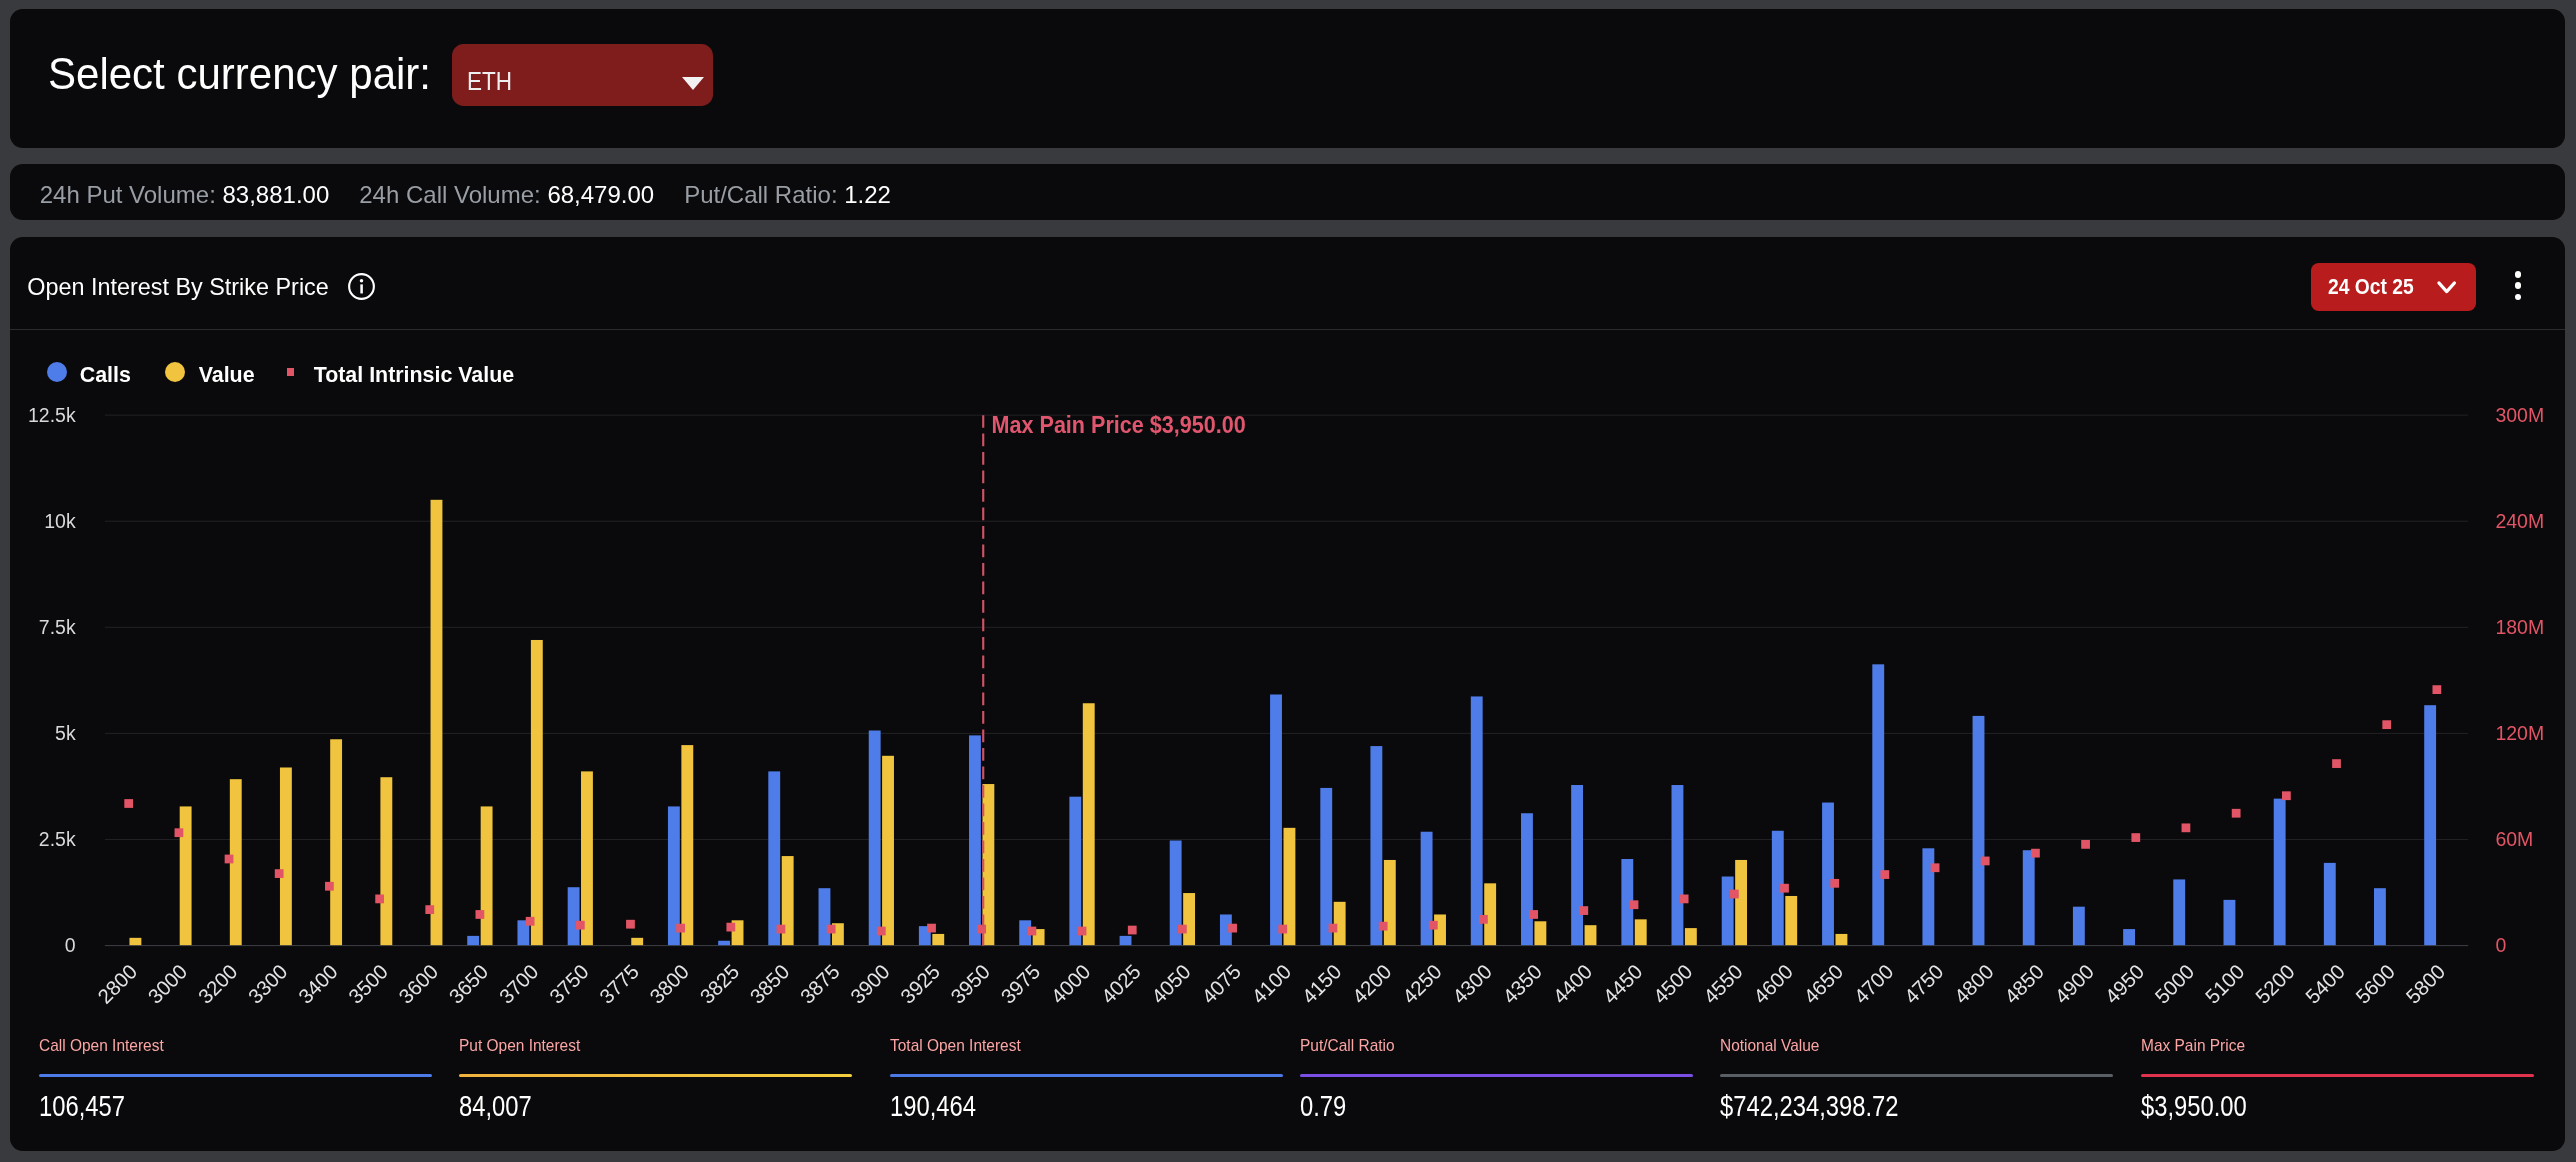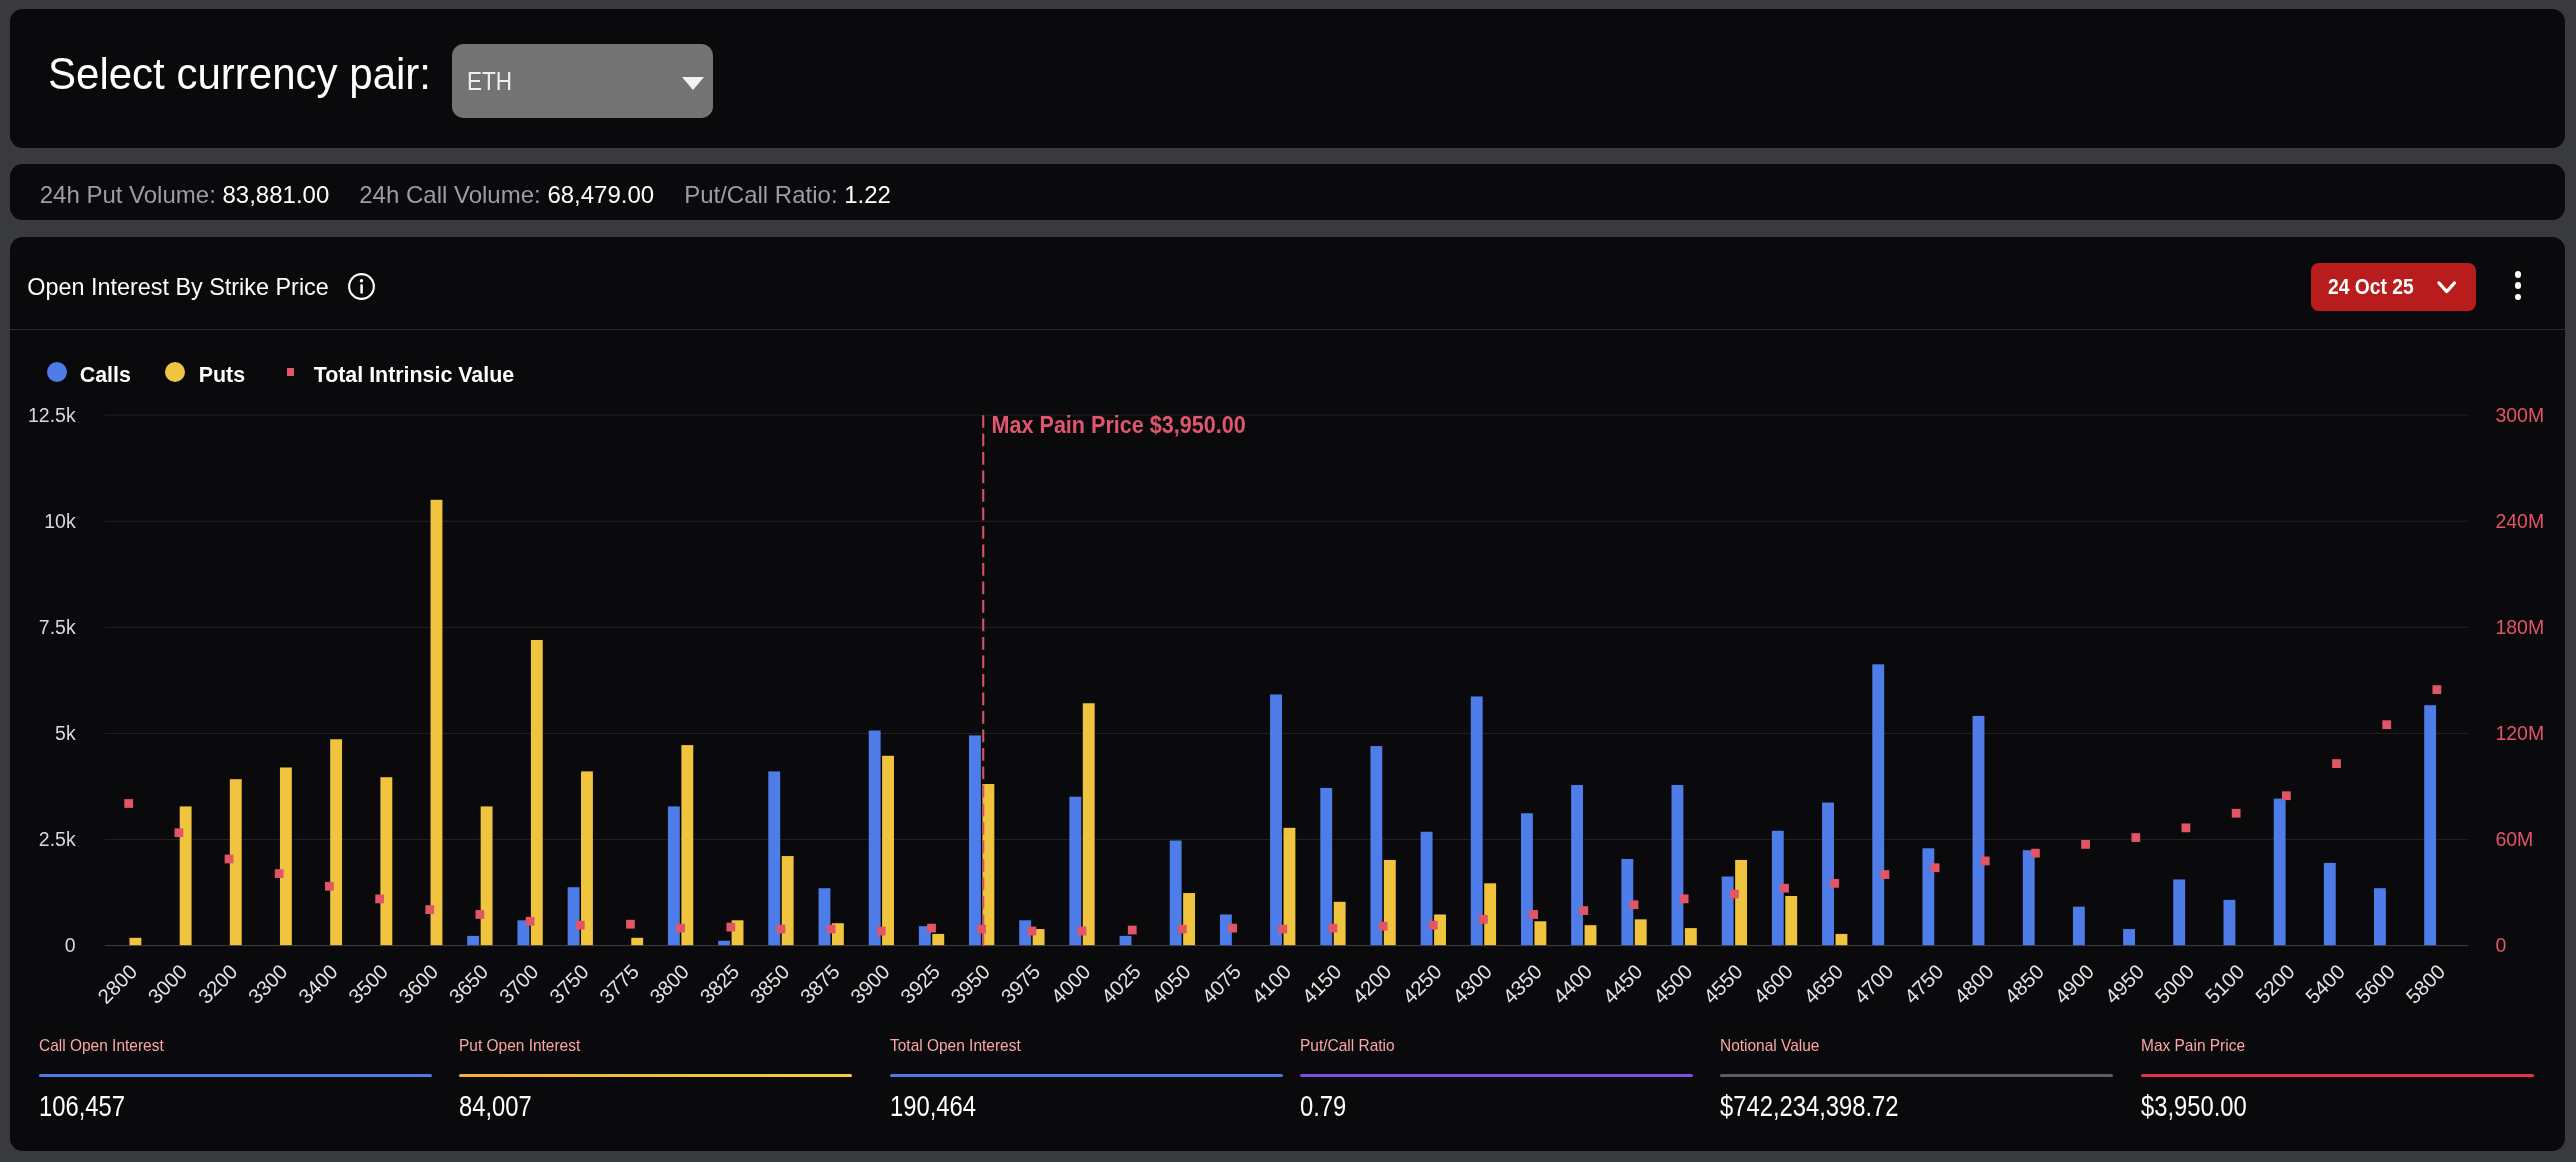--- a/index.html
+++ b/index.html
@@ -1,20 +1,20 @@
 <!DOCTYPE html>
 <html><head><meta charset="utf-8">
 <style>
 * { margin:0; padding:0; box-sizing:border-box; }
 html,body { width:2576px; height:1162px; background:#393a3d; font-family:"Liberation Sans", sans-serif; position:relative; overflow:hidden; }
 .panel { position:absolute; background:#0a0a0c; border-radius:12.7px; }
 #p1 { left:9.7px; top:8.8px; width:2555px; height:139px; }
 #p1 .title { position:absolute; left:38px; top:43px; font-size:44px; color:#fff; line-height:1;text-decoration:underline; }
 #p1 .title span { display:inline-block; transform:scaleX(0.955); transform-origin:0 0; }
-#sel { position:absolute; left:442px; top:35px; width:261px; height:74px; background:#737373; border-radius:11.7px; color:#efefef;padding-left:35px; }
+#sel { position:absolute; left:442px; top:35px; width:261px; height:62px; background:#7f1d1d; border-radius:11.7px; color:#efefef;padding-left:35px; }
 #sel .t { position:absolute; left:15.6px; top:25px; font-size:25px; line-height:1; display:inline-block; transform:scaleX(0.9); transform-origin:0 0; }
 #sel .caret { position:absolute; right:8.8px; top:33px; width:0; height:0; border-left:11.7px solid transparent; border-right:11.7px solid transparent; border-top:13.6px solid #f2f2f2; }
 #p2 { left:9.7px; top:164px; width:2555px; height:56px; font-size:24px; }
 #p2 .row { position:absolute; left:30px; top:16.6px; line-height:1.16; white-space:nowrap; }
 #p2 .lab { color:#999ea4; }
 #p2 .val { color:#fff; }
 #p3 { left:9.7px; top:237px; width:2555px; height:914px; }
 #p3 .hd { position:absolute; left:17.5px; top:39px; font-size:23.4px; color:#fff; line-height:1;text-align:center; }
 #dots { position:absolute; left:2505px; top:34px; }
 #dots div { width:6.8px; height:6.8px; border-radius:50%; background:#fff; margin:0 0 4.5px 0; }
@@ -58,21 +58,21 @@
     </div>
   <div id="dots">
       <div></div>
       <div></div>
       <div></div>
     </div>
   <div id="sep"></div>
   <span class="lc" style="left:37px;background:#4e7ce8"></span>
   <div class="leg" style="left:70px;top:128px">Calls</div>
   <span class="lc" style="left:155px;background:#f0c43e"></span>
-  <div class="leg" style="left:189px;top:128px">Puts</div>
+  <div class="leg" style="left:189px;top:128px">Value</div>
   <span style="position:absolute;left:277px;top:131px;width:7.8px;height:7.8px;background:#e25566"></span>
   <div class="leg" style="left:304px;top:128px">Total Intrinsic Value</div>
   <svg class="chart" width="2555" height="914" viewBox="10 243 2624 939">
 <line x1="107" y1="426" x2="2535" y2="426" stroke="#232327" stroke-width="1"></line>
 <text x="77" y="433" text-anchor="end" font-size="20" fill="#d8d9db">12.5k</text>
 <text x="2563" y="433" font-size="20" fill="#e25566">300M</text>
 <line x1="107" y1="535" x2="2535" y2="535" stroke="#232327" stroke-width="1"></line>
 <text x="77" y="542" text-anchor="end" font-size="20" fill="#d8d9db">10k</text>
 <text x="2563" y="542" font-size="20" fill="#e25566">240M</text>
 <line x1="107" y1="644" x2="2535" y2="644" stroke="#232327" stroke-width="1"></line>

